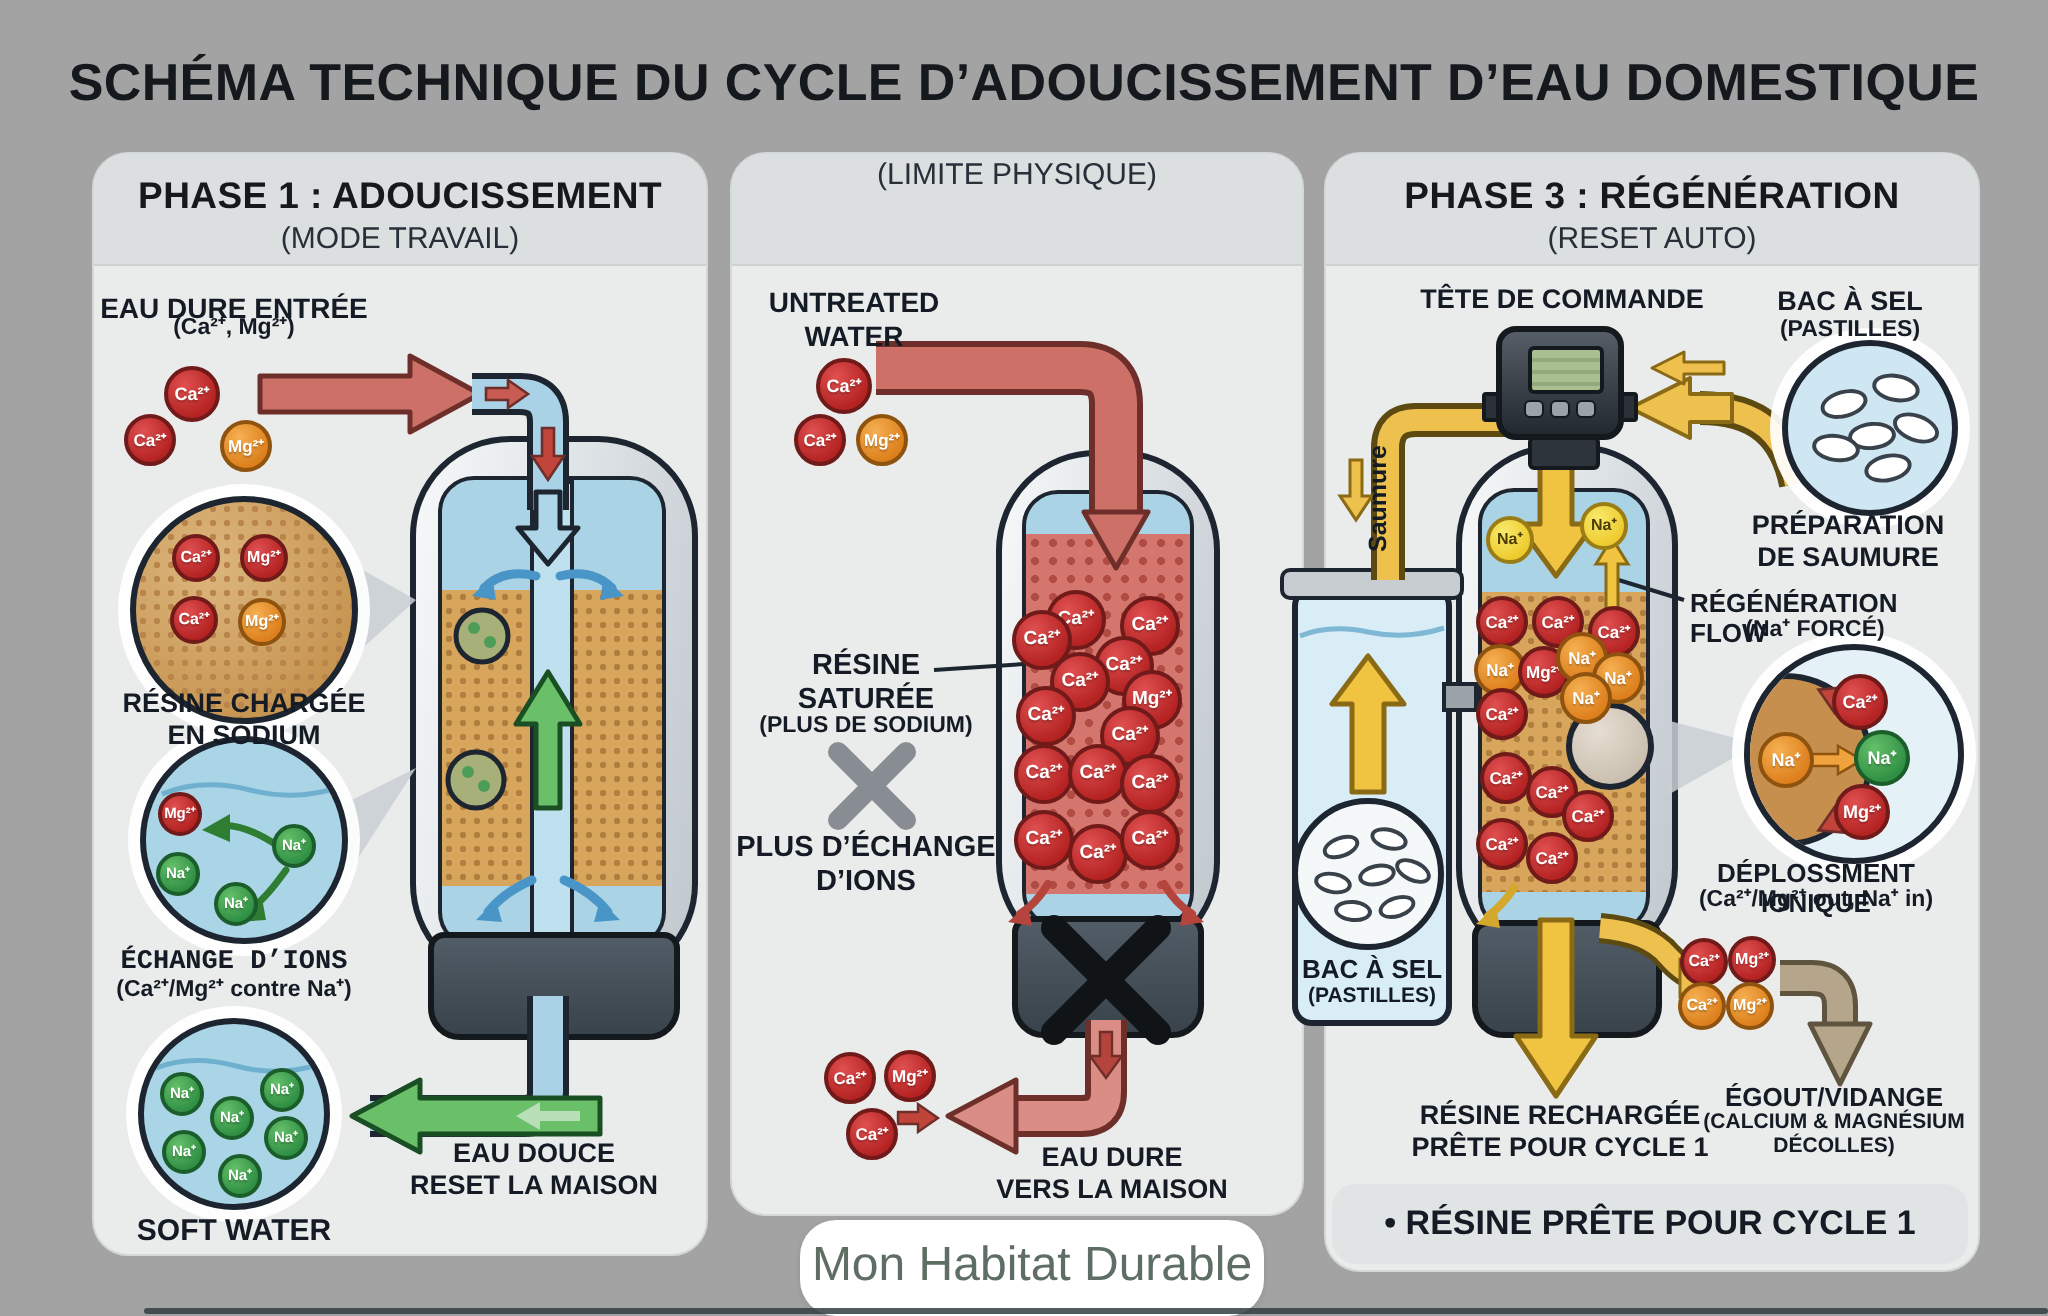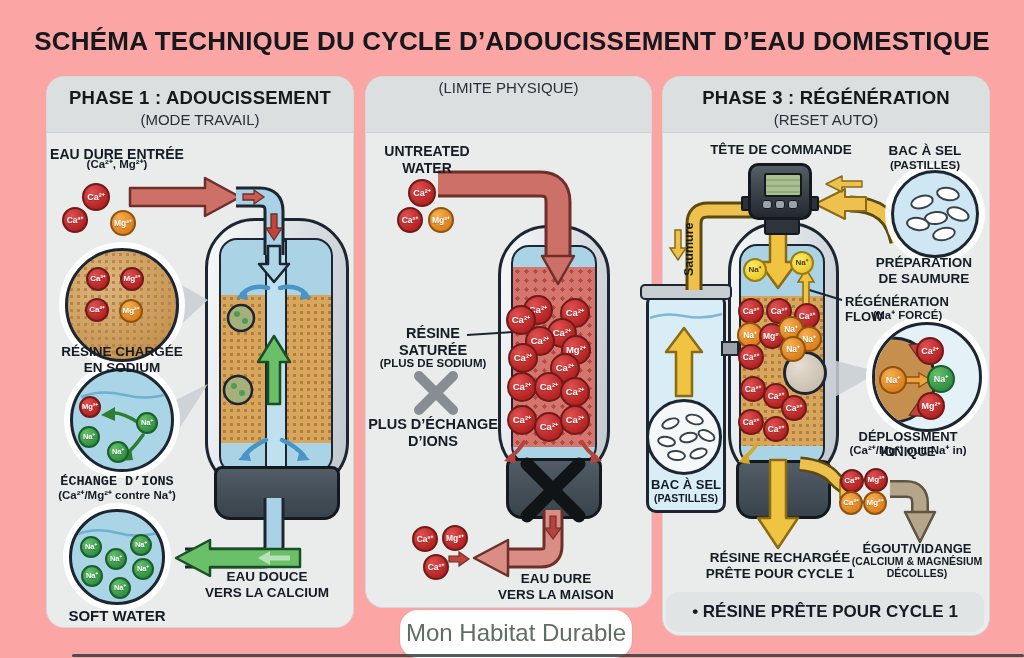--- a/index.html
+++ b/index.html
@@ -1,17 +1,17 @@
 <!DOCTYPE html>
 <html><head>
 <meta charset="utf-8">
 <style>
   html,body{margin:0;padding:0;}
   body{font-family:"Liberation Sans", sans-serif; background:#ffffff;}
-  #canvas{position:relative; width:1024px; height:658px; background:#fca5a5; overflow:hidden;}
+  #canvas{position:relative; width:1024px; height:658px; background:#a3a3a3; overflow:hidden;}
 
   
   .panel{position:absolute; background:#e9eceb; border:1px solid #d3d8d9; border-radius:18px; z-index:1;}
   .panel-header{position:absolute; left:0; top:0; width:100%; height:56px; background:#dcdfdf;
     border-radius:17px 17px 0 0; border-bottom:1px solid #ccd1d2; text-align:center; box-sizing:border-box;}
   .panel-title{font-size:18.5px; font-weight:700; color:#15181c; margin-top:10px; letter-spacing:.2px;}
   .panel-subtitle{font-size:15px; font-weight:400; color:#272f38; margin-top:2px;}
 
   
   .tank-shell{position:absolute; border:3px solid #1d2630; border-radius:50px;
@@ -351,21 +351,21 @@
   <div class="ion orange d24" style="left:863px; top:491px;">Mg²⁺</div>
 
   <div class="lbl" style="left:37px; top:146px; width:160px; font-size:14px;">EAU DURE ENTRÉE</div>
   <div class="lbl" style="left:37px; top:158px; width:160px; font-size:11.5px;">(Ca²⁺, Mg²⁺)</div>
   <div class="lbl" style="left:42px; top:344px; width:160px; font-size:13.5px;">RÉSINE CHARGÉE
 EN SODIUM</div>
   <div class="lbl" style="left:32px; top:474px; width:170px; font-size:13.5px;font-family:Liberation Mono, monospace;">ÉCHANGE D’IONS</div>
   <div class="lbl" style="left:27px; top:489px; width:180px; font-size:11.5px;">(Ca²⁺/Mg²⁺ contre Na⁺)</div>
   <div class="lbl" style="left:42px; top:607px; width:150px; font-size:15px;">SOFT WATER</div>
   <div class="lbl" style="left:192px; top:569px; width:150px; font-size:13.5px;">EAU DOUCE
-VERS LA CALCIUM</div>
+RESET LA MAISON</div>
 
   <div class="lbl" style="left:352px; top:143px; width:150px; font-size:14px;">UNTREATED
 WATER</div>
   <div class="lbl" style="left:373px; top:325px; width:120px; font-size:14.5px;">RÉSINE
 SATURÉE</div>
   <div class="lbl" style="left:363px; top:357px; width:140px; font-size:11.5px;">(PLUS DE SODIUM)</div>
   <div class="lbl" style="left:353px; top:416px; width:160px; font-size:14.5px;">PLUS D’ÉCHANGE
 D’IONS</div>
   <div class="lbl" style="left:481px; top:571px; width:150px; font-size:13.5px;">EAU DURE
 VERS LA MAISON</div>

